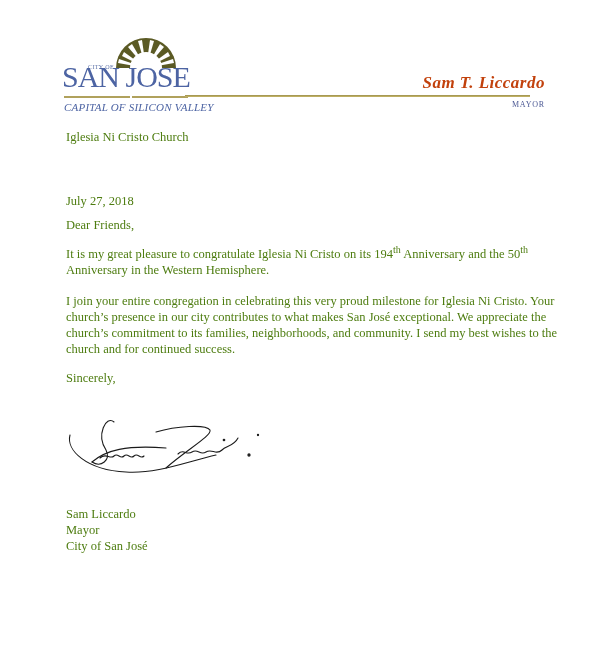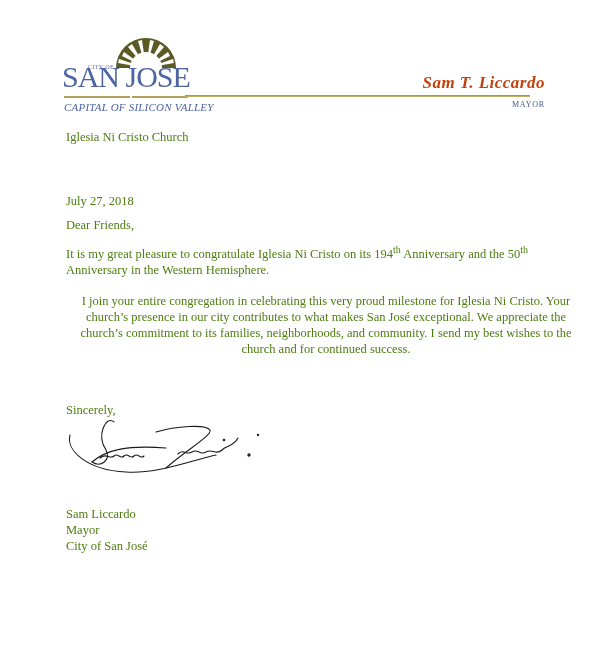--- a/index.html
+++ b/index.html
@@ -17,22 +17,22 @@
 
     .header-rule { position: absolute; left: 185px; top: 95px; width: 345px; height: 2px; background: linear-gradient(#9c8f4d, #c9b96a); }
     .mayor-name { position: absolute; right: 73px; top: 73px; font-size: 17px; font-style: italic; font-weight: bold; color: #c2410c; letter-spacing: 0.5px; }
     .mayor-title { position: absolute; right: 73px; top: 100px; font-size: 8px; color: #4d5a95; letter-spacing: 0.8px; }
 
     .body-text { position: absolute; left: 66px; font-size: 12.5px; line-height: 16px; color: #4d7c0f; }
     .addr { top: 129px; }
     .date { top: 193px; font-family: Liberation Serif, serif; }
     .salutation { top: 217px; }
     .para1 { top: 246px; width: 520px; }
-    .para2 { top: 293px; width: 520px; text-align: center; }
-    .closing { top: 370px; margin-top: 32px; }
+    .para2 { top: 293px; width: 520px; }
+    .closing { top: 370px; }
     .sig-block { top: 506px; }
     sup { font-size: 10px; line-height: 0; margin-top: 30px; }
 
     .signature { position: absolute; left: 66px; top: 410px; width: 200px; height: 70px; }
     .signature svg { width: 100%; height: 100%; }
   </style>
 </head>
 <body>
 
 <div class="letterhead">

